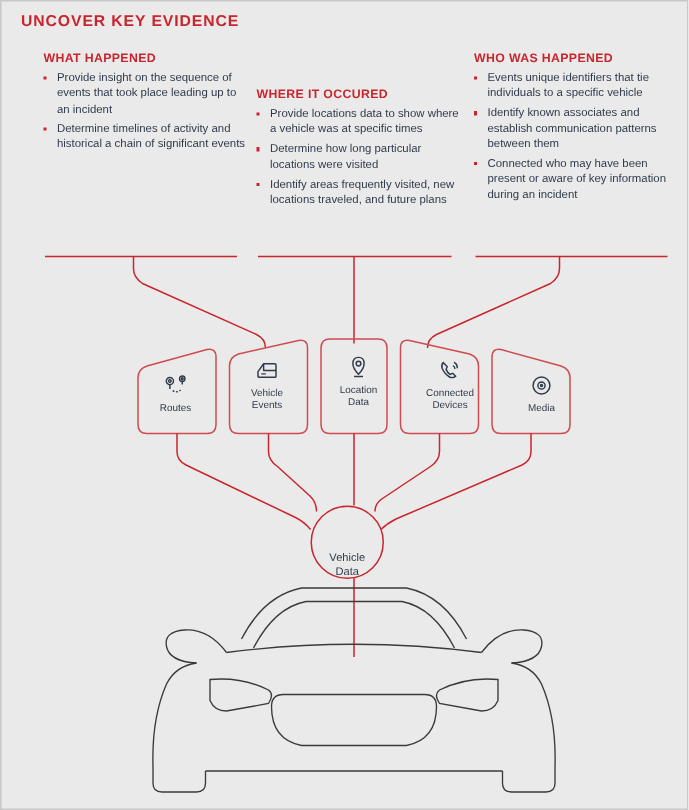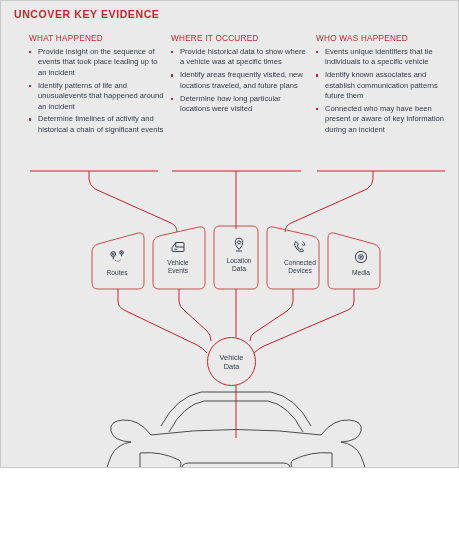--- a/index.html
+++ b/index.html
@@ -6,21 +6,21 @@
     margin: 0;
     padding: 0;
     background: #ffffff;
   }
   body {
     font-family: "Liberation Sans", sans-serif;
   }
   #page {
     position: relative;
     width: 459px;
-    height: 468px;
+    height: 540px;
     background: #ebeaea;
     border: 1px solid #c9c8c8;
     box-sizing: border-box;
     overflow: hidden;
   }
   #svg-layer {
     position: absolute;
     left: 0;
     top: 0;
     width: 459px;
@@ -36,25 +36,25 @@
     letter-spacing: 0.6px;
     color: #c8252c;
   }
   
   .column {
     position: absolute;
     top: 33px;
     width: 136px;
   }
   #col-0 { left: 28px; }
-  #col-1 { left: 170px; }
+  #col-1 { left: 170px; margin-top: 24px; }
   #col-2 { left: 315px; }
   .col-head {
     font-size: 8.2px;
-    font-weight: normal;
+    font-weight: bold;
     letter-spacing: 0.25px;
     color: #c8252c;
     margin-bottom: 4px;
   }
   .bullet-list {
     margin: 0;
     padding: 0;
     list-style: none;
   }
   .bullet-item {
@@ -118,21 +118,21 @@
     left: 206px;
     top: 336px;
     width: 47px;
     height: 47px;
     border-radius: 50%;
     background: #ebeaea;
     border: 1.4px solid #c8252c;
     display: flex;
     flex-direction: column;
     align-items: center;
-    justify-content: center;
+    justify-content: flex-end;
   }
   #hub-label {
     font-size: 7.4px;
     line-height: 9px;
     color: #2f3a4b;
     text-align: center;
     white-space: pre-line;
   }
 </style>
 </head>
@@ -206,39 +206,38 @@
       <path d="M 188,462 L 282,462 Q 290,462 290,470 Q 290,492 270,496 L 200,496 Q 180,492 180,470 Q 180,462 188,462 Z"></path>
     </g>
   </svg>
 
   <div id="title">UNCOVER KEY EVIDENCE</div>
 
   <div class="column" id="col-0">
     <div class="col-head">WHAT HAPPENED</div>
     <ul class="bullet-list">
       <li class="bullet-item">Provide insight on the sequence of events that took place leading up to an incident</li>
-      <li class="bullet-item">Identify patterns of life and unusualevents that happened around an incident</li>
       <li class="bullet-item">Determine timelines of activity and historical a chain of significant events</li>
     </ul>
   </div>
 
   <div class="column" id="col-1">
     <div class="col-head">WHERE IT OCCURED</div>
     <ul class="bullet-list">
-      <li class="bullet-item">Provide historical data to show where a vehicle was at specific times</li>
+      <li class="bullet-item">Provide locations data to show where a vehicle was at specific times</li>
+      <li class="bullet-item">Determine how long particular locations were visited</li>
       <li class="bullet-item">Identify areas frequently visited, new locations traveled, and future plans</li>
-      <li class="bullet-item">Determine how long particular locations were visited</li>
     </ul>
   </div>
 
   <div class="column" id="col-2">
     <div class="col-head">WHO WAS HAPPENED</div>
     <ul class="bullet-list">
       <li class="bullet-item">Events unique identifiers that tie individuals to a specific vehicle</li>
-      <li class="bullet-item">Identify known associates and establish communication patterns future them</li>
+      <li class="bullet-item">Identify known associates and establish communication patterns between them</li>
       <li class="bullet-item">Connected who may have been present or aware of key information during an incident</li>
     </ul>
   </div>
 
   <div class="node" id="node-0">
     <div class="node-inner">
       <svg class="node-icon" viewBox="0 0 24 24">
         <g fill="none" stroke="#2f3a4b" stroke-width="1.3">
           <circle cx="7" cy="8" r="3.2"></circle>
           <circle cx="7" cy="8" r="1.1"></circle>

